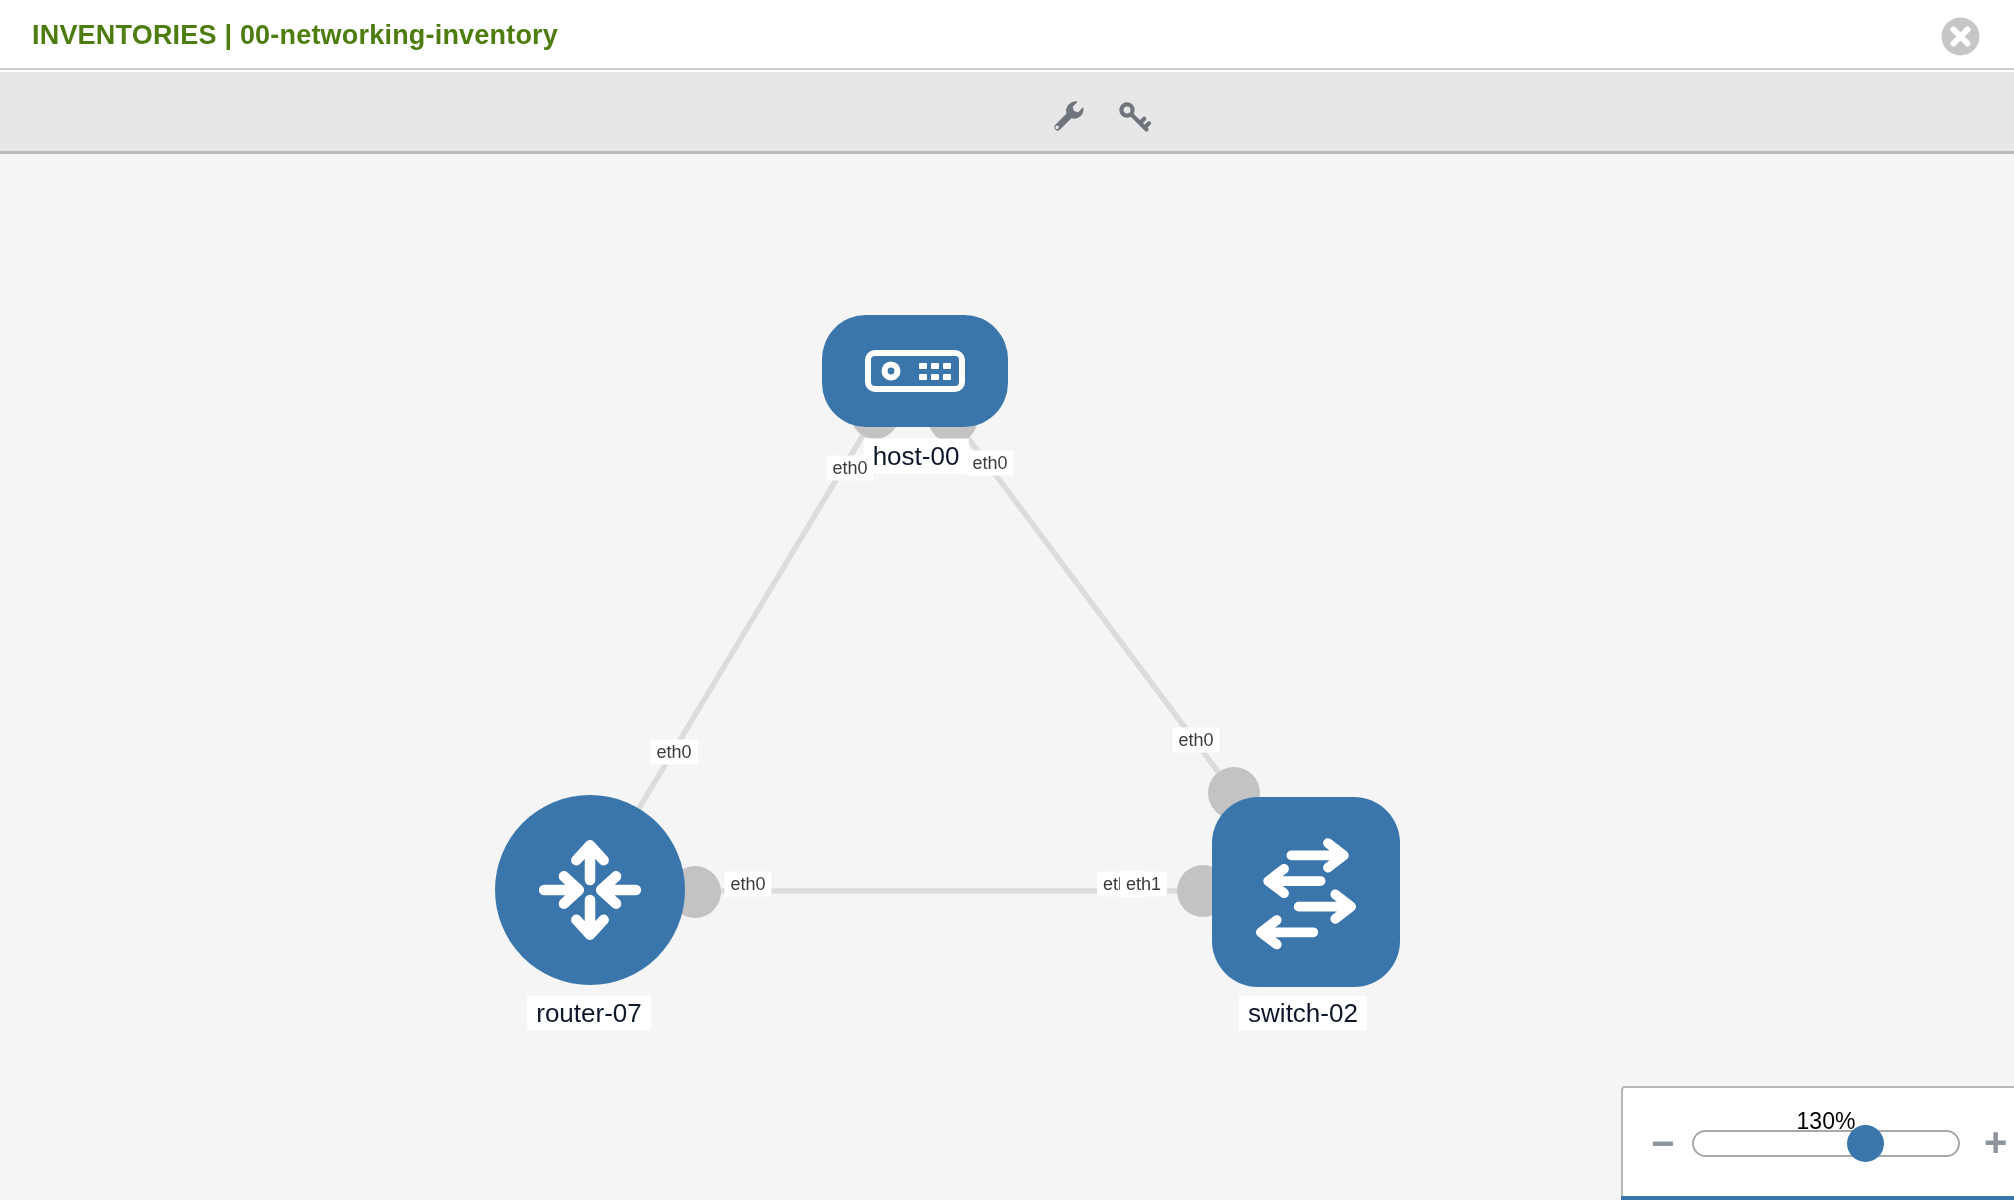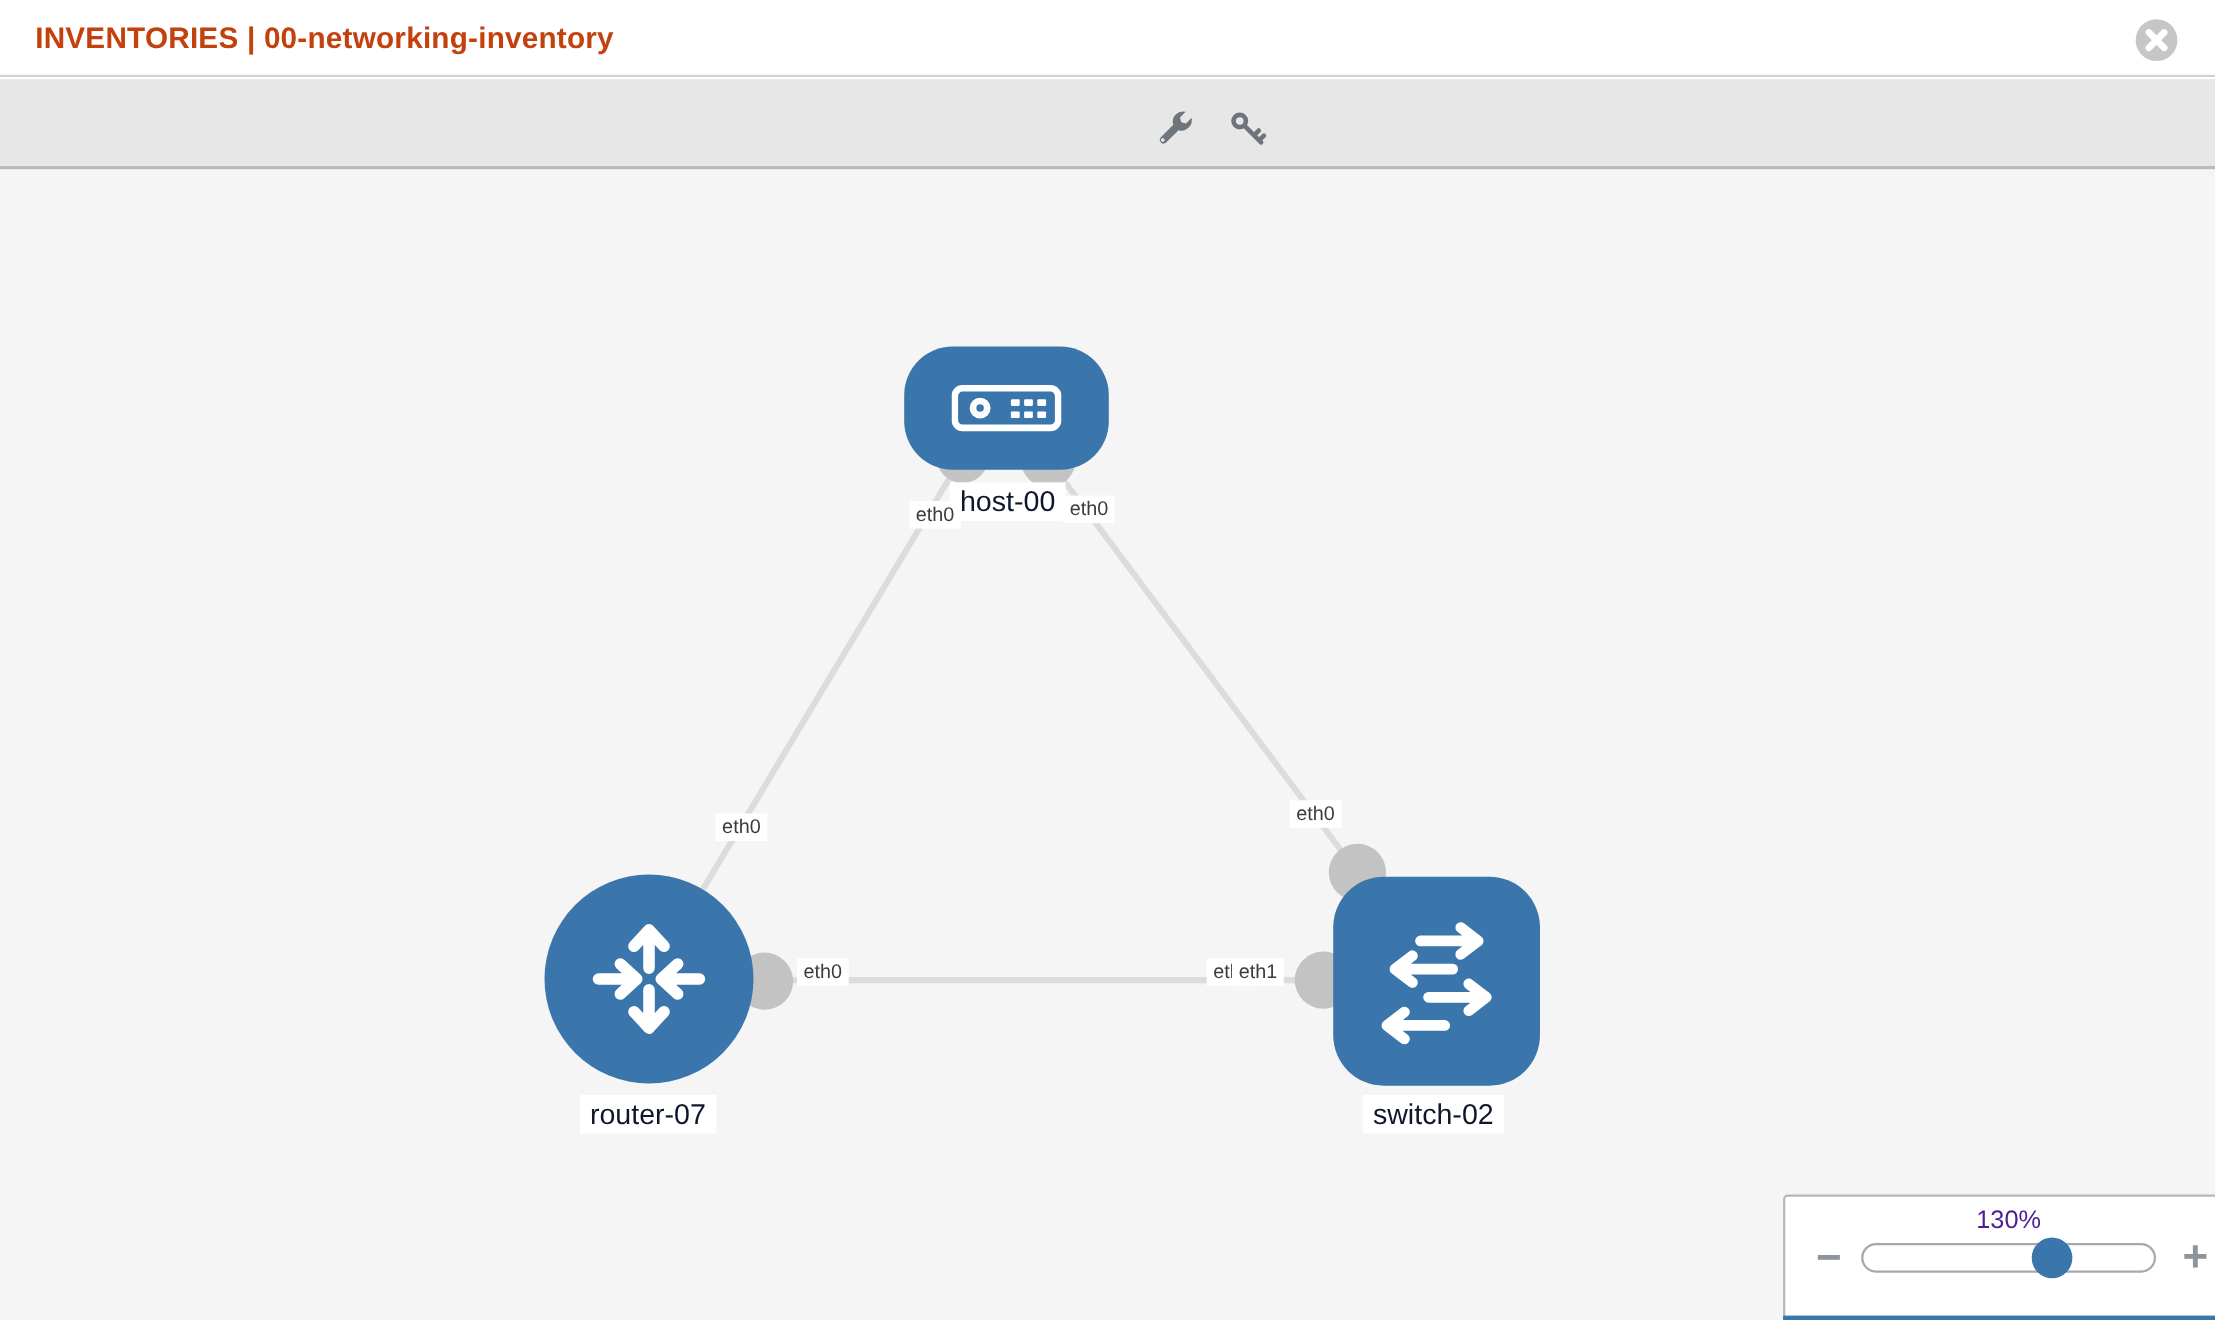--- a/index.html
+++ b/index.html
@@ -4,21 +4,21 @@
 <style>
   * { margin:0; padding:0; box-sizing:border-box; }
   html,body { width:2014px; height:1200px; overflow:hidden; background:#fff;
     font-family:"Liberation Sans","DejaVu Sans",sans-serif; }
   .app { position:relative; width:2014px; height:1200px; overflow:hidden; background:#fff; }
 
   
   .header { position:absolute; left:0; top:0; width:2014px; height:70px; background:#fff;
     border-bottom:2px solid #d2d2d2; }
   .page-title { position:absolute; left:32px; top:0; line-height:70px; font-size:27px;
-    font-weight:700; color:#c2410c; letter-spacing:.2px; }
+    font-weight:700; color:#4d7c0f; letter-spacing:.2px; }
   .close-btn { position:absolute; left:1941px; top:17px; width:39px; height:39px; cursor:pointer; }
 
   
   .toolbar { position:absolute; left:0; top:72px; width:2014px; height:82px; background:#e7e7e7;
     border-bottom:3px solid #b9b9b9; }
   .dropdown { position:absolute; top:13px; height:66px; background:#fff;
     border:2px solid #b9b9b9; border-radius:8px; }
   .dropdown .dd-label { position:absolute; left:22px; top:0; line-height:62px;
     font-size:25px; color:#8a8a8a; }
   .dd-caret { position:absolute; right:24px; top:27px; width:0; height:0;
@@ -41,22 +41,22 @@
   .ilabel { position:absolute; transform:translate(-50%,-50%); background:#fff; color:#3c3c3c;
     font-size:18px; padding:2px 6px; white-space:nowrap; }
   .ilabel-group { position:absolute; transform:translateY(-50%); white-space:nowrap; }
   .ilabel-inline { display:inline-block; background:#fff; color:#3c3c3c; font-size:18px;
     padding:2px 6px; }
   .ilabel-over { margin-left:-24px; position:relative; }
 
   
   .zoom-panel { position:absolute; left:1621px; top:932px; width:400px; height:118px;
     background:#fff; border:2px solid #b7b7b7; border-radius:4px 0 0 0; }
-  .zoom-level { position:absolute; left:69px; top:7px; width:268px; text-align:center;
-    font-size:23px; color:#4c1d95; }
+  .zoom-level { position:absolute; left:69px; top:20px; width:268px; text-align:center;
+    font-size:23px; color:#000000; }
   .zoom-minus, .zoom-plus { position:absolute; color:#8d949c; font-weight:700; font-size:40px;
     line-height:40px; cursor:pointer; }
   .zoom-minus { left:28px; top:35px; }
   .zoom-plus  { left:361px; top:34px; }
   .zoom-track { position:absolute; left:69px; top:42px; width:268px; height:27px;
     background:#fff; border:2px solid #a8a8a8; border-radius:14px; cursor:pointer; }
   .zoom-thumb { position:absolute; left:153px; top:-7px; width:37px; height:37px;
     border-radius:50%; background:#3a76ab; cursor:pointer; }
   .panel-accent { position:absolute; left:-2px; right:-2px; top:108px; height:10px; background:#3a76ab; }
 </style>

